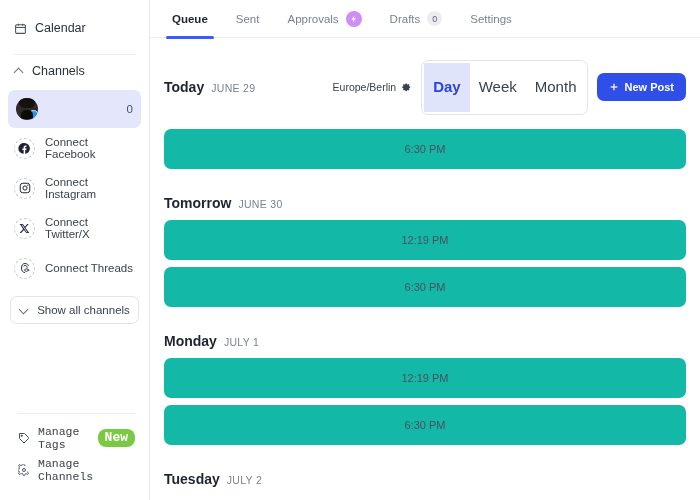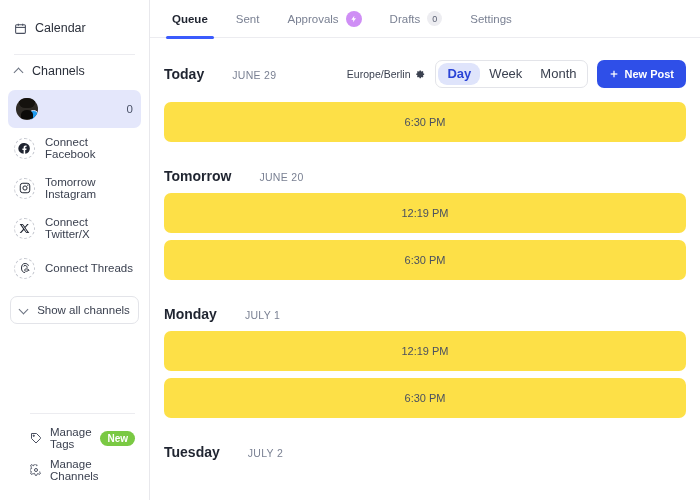--- a/index.html
+++ b/index.html
@@ -92,31 +92,31 @@
 
   .show-all{
     margin:8px 10px 0 10px; height:28px;
     border:1px solid #e3e4e9; border-radius:7px;
     display:flex; align-items:center; justify-content:center; gap:8px;
     cursor:pointer; background:#fff;
   }
   .show-all .txt{ font-size:11.5px; color:#3b4150; }
 
   .side-spacer{ flex:1 1 auto; }
-  .side-bottom{ padding:0 0 10px 16px; }
+  .side-bottom{ padding:0 0 10px 4px;font-family:Liberation Mono, monospace; }
   .bottom-divider{ height:1px; background:#ececf0; margin:0 14px 12px 14px; }
   .bottom-item{
     display:flex; align-items:center; gap:8px;
     height:24px; padding:0 14px; cursor:pointer;
     margin-bottom:8px;
   }
   .bottom-item .txt{ font-size:11.5px; color:#3b4150; }
   .new-badge{
     margin-left:auto; background:#7ac943; color:#fff;
-    font-size:10px; font-weight:bold; border-radius:8px;
+    font-size:13px; font-weight:bold; border-radius:8px;
     padding:2px 7px; line-height:1.1;
   }
 
   
   .main{ flex:1 1 auto; height:500px; position:relative; background:#fff; overflow:hidden; }
 
   .tabs{
     display:flex; align-items:center; gap:0;
     height:38px; padding:0 8px 0 8px;
     border-bottom:1px solid #ececf0;
@@ -144,51 +144,51 @@
   }
 
   .content{ padding:0 10px; }
 
   .toolbar{
     display:flex; align-items:center;
     margin:22px 0 0 0; padding:0 4px;
   }
   .day-title{ display:flex; align-items:baseline; gap:7px; }
   .day-name{ font-size:14px; font-weight:bold; color:#1f2430; }
-  .day-date{ font-size:10.5px; color:#7a8193; letter-spacing:.3px;margin-left:21px; }
+  .day-date{ font-size:10.5px; color:#7a8193; letter-spacing:.3px; }
 
   .tools{ margin-left:auto; display:flex; align-items:center; gap:9px; }
   .tz{ display:flex; align-items:center; gap:5px; cursor:pointer; }
   .tz-label{ font-size:10.5px; color:#3b4150; }
   .seg{
     display:flex; align-items:center;
     border:1px solid #e3e4e9; border-radius:7px; padding:2px; background:#fff;
   }
   .seg-btn{
-    font-size:13px; color:#3b4150; padding:4px 9px;
-    border-radius:9px; cursor:pointer; line-height:1.1;
+    font-size:15px; color:#3b4150; padding:16px 9px;
+    border-radius:0; cursor:pointer; line-height:1.1;
   }
   .seg-btn.sel{ background:#dfe4fb; color:#2b44d6; font-weight:bold; }
   .newpost{
     background:#2f4fe8; color:#fff;
     font-size:11px; font-weight:bold;
     border-radius:7px; padding:8px 12px;
     display:flex; align-items:center; gap:5px;
     cursor:pointer; border:none;
     font-family:"Liberation Sans", sans-serif;
     text-align:right;
   }
 
   .group{ margin-top:0; }
   .group-hdr{
     display:flex; align-items:baseline; gap:7px;
     margin:26px 0 9px 4px;
   }
   .slot{
-    height:40px; background:#fde047; border-radius:7px;
+    height:40px; background:#14b8a6; border-radius:7px;
     display:flex; align-items:center; justify-content:center;
     margin:0 4px 7px 4px; cursor:pointer;
   }
   .slot-time{ font-size:11px; color:#4a5060; }
   svg{ display:block; }
 </style>
 </head>
 <body>
 
 <div class="app">
@@ -234,21 +234,21 @@
         </div>
 
         <div class="connect-item">
           <span class="c-icon">
             <svg width="12" height="12" viewBox="0 0 24 24" fill="none" stroke="#1f2430" stroke-width="2">
               <rect x="2.5" y="2.5" width="19" height="19" rx="5"></rect>
               <circle cx="12" cy="12" r="4.2"></circle>
               <circle cx="17.6" cy="6.4" r="1.2" fill="#1f2430" stroke="none"></circle>
             </svg>
           </span>
-          <span class="connect-label">Tomorrow Instagram</span>
+          <span class="connect-label">Connect Instagram</span>
         </div>
 
         <div class="connect-item">
           <span class="c-icon">
             <svg width="11" height="11" viewBox="0 0 24 24" fill="#1f2430">
               <path d="M17.9 2h3.3l-7.2 8.2L22.5 22h-6.6l-5.2-6.8L4.7 22H1.4l7.7-8.8L1.5 2h6.8l4.7 6.2L17.9 2zm-1.2 18h1.8L7.4 3.9H5.5L16.7 20z"></path>
             </svg>
           </span>
           <span class="connect-label">Connect Twitter/X</span>
         </div>
@@ -363,21 +363,21 @@
 
       <div class="group" style="margin-top:14px;">
         <div class="slot">
           <span class="slot-time">6:30 PM</span>
         </div>
       </div>
 
       <div class="group">
         <div class="group-hdr">
           <span class="day-name">Tomorrow</span>
-          <span class="day-date">JUNE 20</span>
+          <span class="day-date">JUNE 30</span>
         </div>
         <div class="slot">
           <span class="slot-time">12:19 PM</span>
         </div>
         <div class="slot">
           <span class="slot-time">6:30 PM</span>
         </div>
       </div>
 
       <div class="group">

